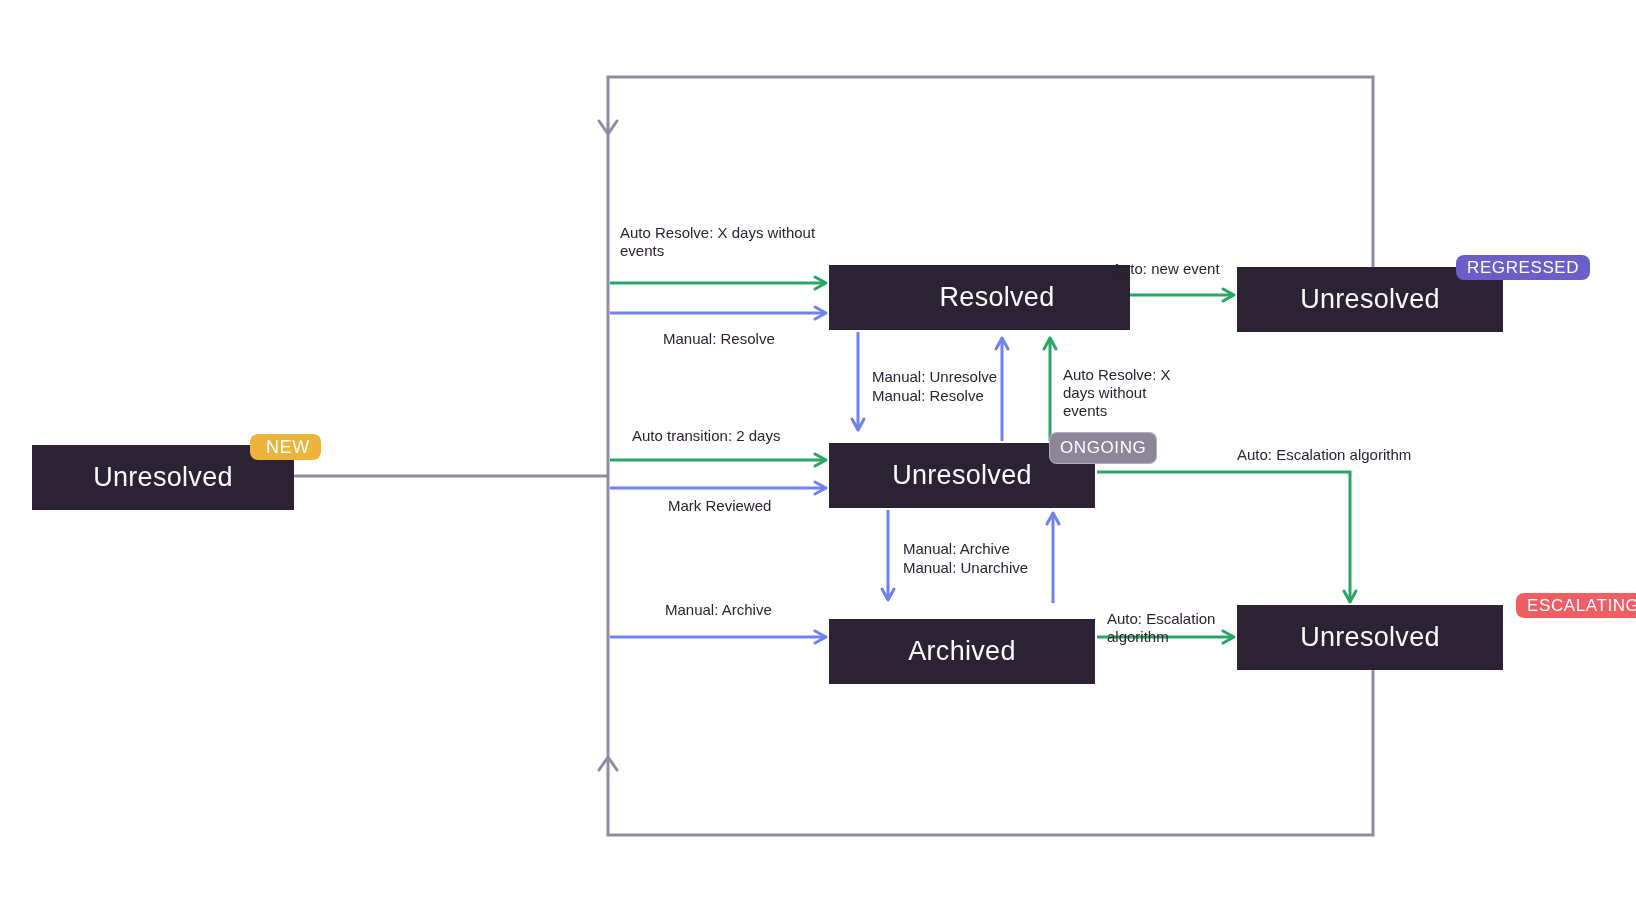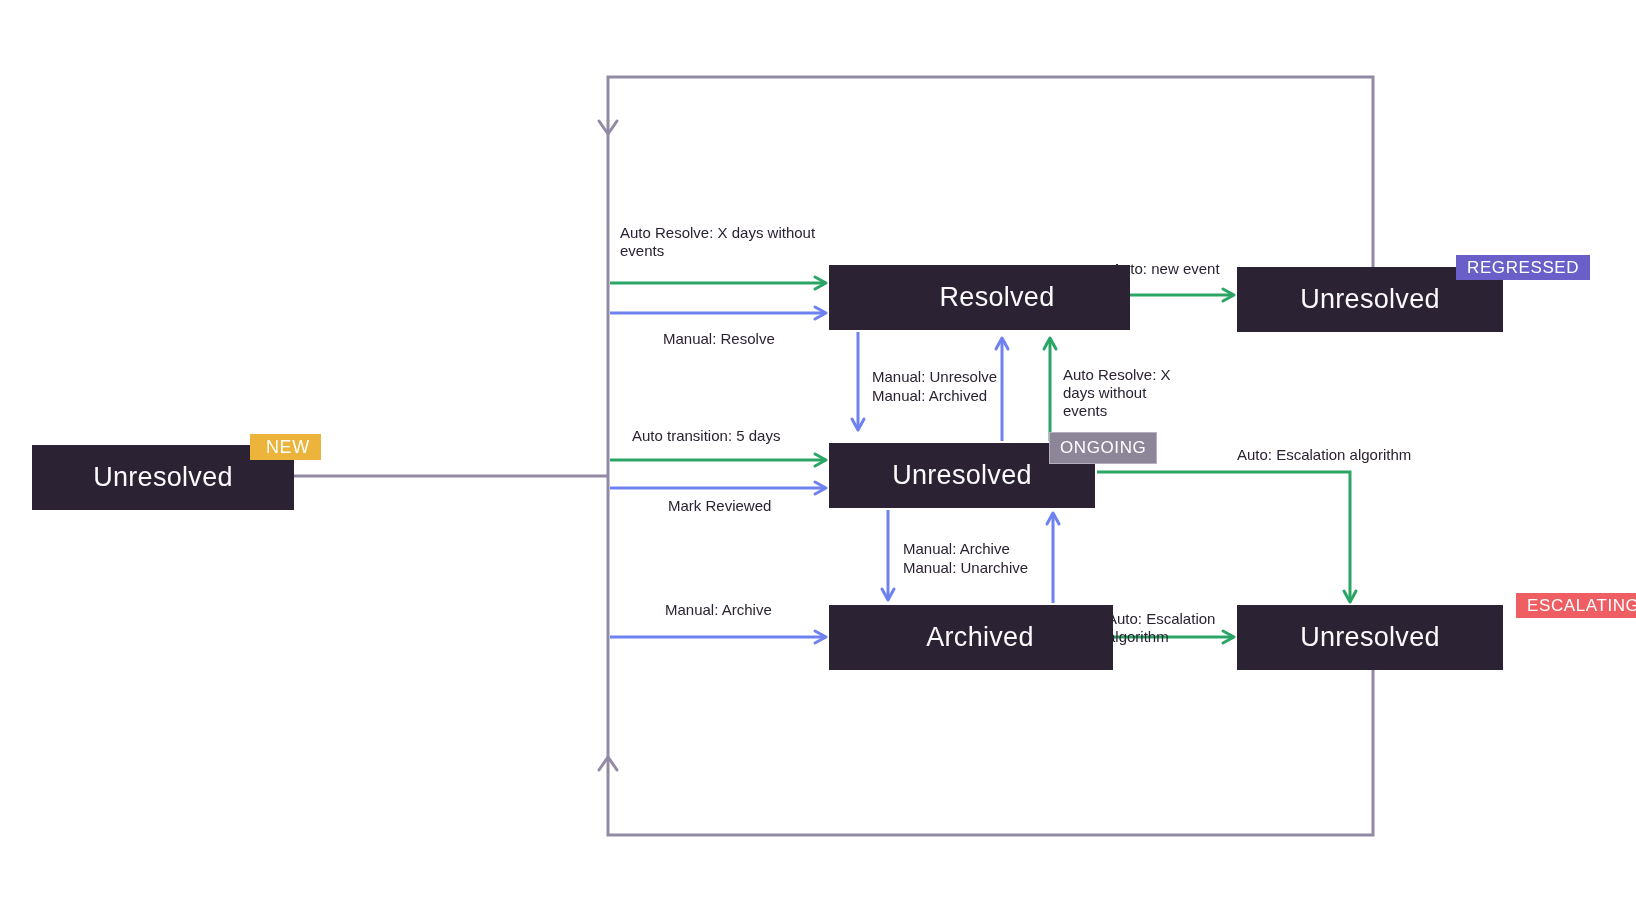--- a/index.html
+++ b/index.html
@@ -11,21 +11,21 @@
   .state{
     position:absolute;background:#2b2233;color:#fbfafc;
     display:flex;align-items:center;justify-content:center;
     font-size:27px;font-weight:500;letter-spacing:.3px;
   }
   .state.mid{left:829px;width:266px;height:65px;}
   .state.right{left:1237px;width:266px;height:65px;}
   .badge{
     position:absolute;color:#ffffff;font-size:18px;font-weight:500;letter-spacing:.6px;
     display:flex;align-items:center;justify-content:center;padding:0 11px;height:26px;
-    border-radius:0;white-space:nowrap;
+    border-radius:8px;white-space:nowrap;
   }
   .badge-new{background:#edb43c;padding-left:16px;}
   .badge-regressed{background:#6a5fc8;}
   .badge-ongoing{background:#8d8598;box-shadow:inset 0 0 0 1px rgba(255,255,255,.35);}
   .badge-escalating{background:#ee5e63;}
   .lbl{
     position:absolute;font-size:15px;line-height:18px;font-weight:500;
     color:#2b2233;white-space:pre-line;
   }
   .lbl.lh19{line-height:19px;}
@@ -71,42 +71,42 @@
   </div>
   <div class="state mid" style="top:265px;padding-left:35px;">
     <span>Resolved</span>
   </div>
   <div class="state right" style="top:267px;">
     <span>Unresolved</span>
   </div>
   <div class="state mid" style="top:443px;">
     <span>Unresolved</span>
   </div>
-  <div class="state mid" style="top:605px;padding-left:18px;">
+  <div class="state mid" style="top:619px;">
     <span>Archived</span>
   </div>
   <div class="state right" style="top:605px;">
     <span>Unresolved</span>
   </div>
 
   <div class="badge badge-new" style="left:250px;top:434px;">NEW</div>
   <div class="badge badge-ongoing" style="left:1049px;top:432px;height:32px;font-size:17px;">ONGOING</div>
   <div class="badge badge-regressed" style="left:1456px;top:255px;height:25px;font-size:17px;">REGRESSED</div>
   <div class="badge badge-escalating" style="left:1516px;top:593px;height:25px;font-size:17px;">ESCALATING</div>
 
   <div class="lbl" style="left:620px;top:224px;">Auto Resolve: X days without
 events</div>
   <div class="lbl" style="left:663px;top:330px;">Manual: Resolve</div>
   <div class="lbl" style="left:1112px;top:260px;">Auto: new event</div>
   <div class="lbl lh19" style="left:872px;top:367px;">Manual: Unresolve
-Manual: Archived</div>
+Manual: Resolve</div>
   <div class="lbl" style="left:1063px;top:366px;">Auto Resolve: X
 days without
 events</div>
-  <div class="lbl" style="left:632px;top:427px;">Auto transition: 5 days</div>
+  <div class="lbl" style="left:632px;top:427px;">Auto transition: 2 days</div>
   <div class="lbl" style="left:668px;top:497px;">Mark Reviewed</div>
   <div class="lbl" style="left:1237px;top:446px;">Auto: Escalation algorithm</div>
   <div class="lbl lh19" style="left:903px;top:539px;">Manual: Archive
 Manual: Unarchive</div>
   <div class="lbl" style="left:665px;top:601px;">Manual: Archive</div>
   <div class="lbl" style="left:1107px;top:610px;">Auto: Escalation
 algorithm</div>
 
 </div>
 

